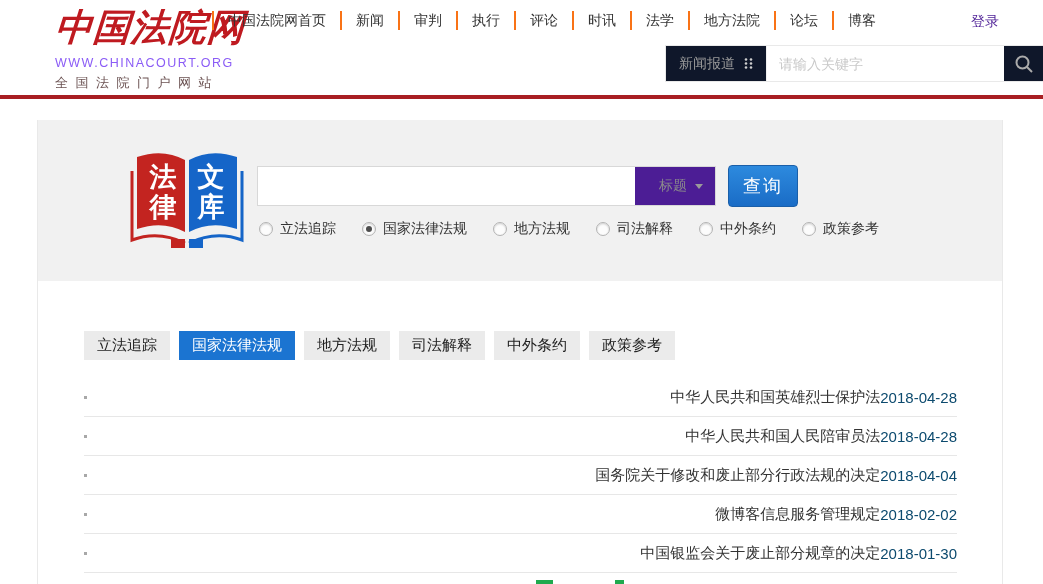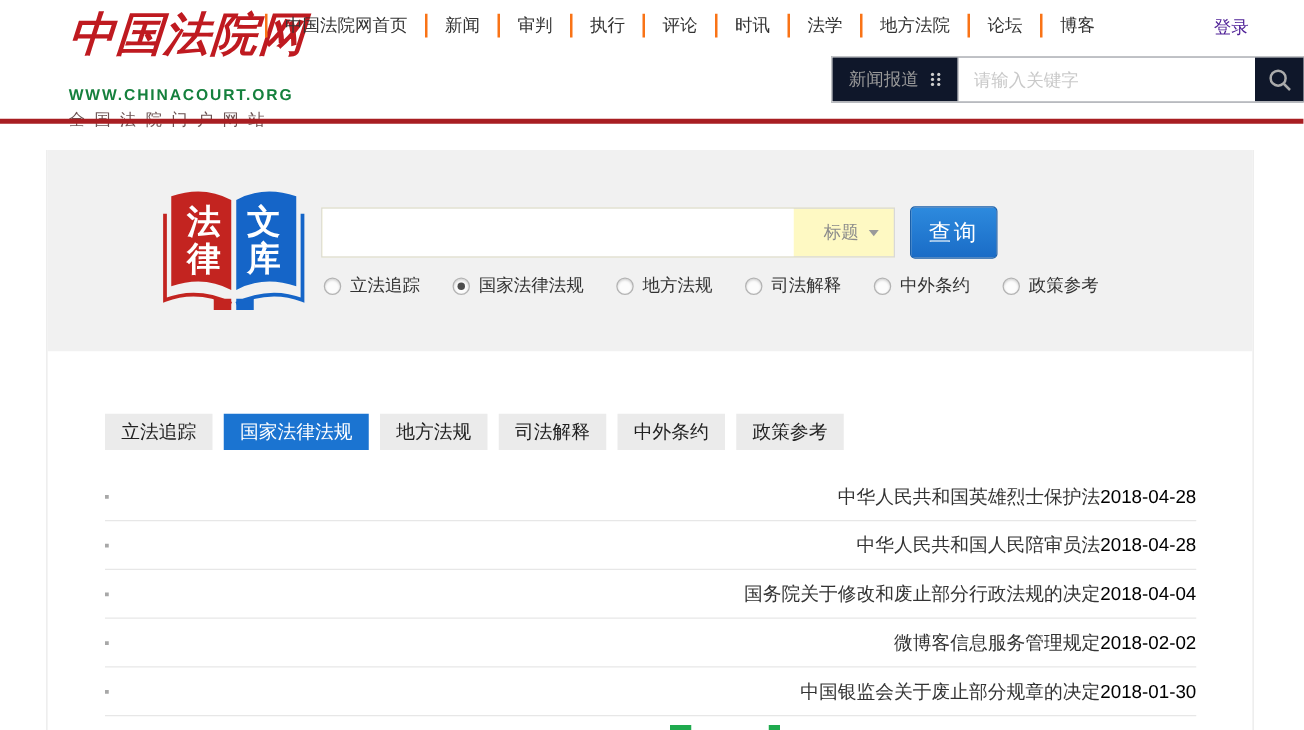--- a/index.html
+++ b/index.html
@@ -7,21 +7,21 @@
   .page {
     position:relative; width:1043px; height:584px; background:#fff;
     font-family:"Liberation Sans","DejaVu Sans",sans-serif; overflow:hidden;
   }
   
   .logo-block { position:absolute; left:55px; top:4px; width:160px; }
   .logo-title {
     font-size:37px; font-weight:bold; font-style:italic; color:#bf1a20;
     letter-spacing:1px; transform:skewX(-4deg); white-space:nowrap; line-height:48px;
   }
-  .logo-url { font-size:12.5px; font-weight:bold; color:#15803d; letter-spacing:1.5px; margin-top:17px; }
+  .logo-url { font-size:12.5px; font-weight:normal; color:#8b5cf6; letter-spacing:1.5px; margin-top:4px; }
   .logo-sub { font-size:13px; color:#6b5252; letter-spacing:7.5px; margin-top:4px; white-space:nowrap; }
   .top-nav { position:absolute; left:212px; top:11px; display:flex; }
   .top-nav-item {
     padding:0 14px; font-size:14px; color:#333; line-height:19px;
     border-left:2px solid #f97316; cursor:pointer; white-space:nowrap;
   }
   .login { position:absolute; right:44px; top:13px; font-size:14px; color:#4c1d95; cursor:pointer; }
   .hdr-search {
     position:absolute; left:665px; top:45px; width:380px; height:37px;
     border:1px solid #e9e9e9; background:#0f172a; display:flex; align-items:center;
@@ -44,21 +44,21 @@
   .book { position:absolute; left:88px; top:25px; width:122px; height:110px; }
   .book-text {
     position:absolute; width:32px; text-align:center; color:#fff; font-weight:bold;
     font-size:27px; line-height:30px; word-break:break-all; top:17px;
   }
   .book-text.left  { left:21px; }
   .book-text.right { left:69px; }
   
   .lib-input-wrap {
     position:absolute; left:219px; top:46px; width:459px; height:40px;
-    background:#fef9c3; border:1px solid #d8d8d8;
+    background:#4c1d95; border:1px solid #d8d8d8;
   }
   .lib-input { width:calc(100% - 80px); height:100%; border:none; outline:none; padding:0 12px; font-size:15px; font-family:inherit; color:#333; }
   .field-select { position:absolute; right:12px; top:0; height:100%; display:flex; align-items:center; gap:8px; cursor:pointer; }
   .field-select-label { font-size:14px; color:#8b8b8b; }
   .caret-down { width:0; height:0; border-left:4px solid transparent; border-right:4px solid transparent; border-top:5px solid #9a9a9a; }
   .query-btn {
     position:absolute; left:690px; top:45px; width:70px; height:42px;
     background:linear-gradient(#2d8ade,#1a6cc6); border:1px solid #1a5fa9; border-radius:4px;
     color:#fff; font-size:18px; font-family:inherit; cursor:pointer; letter-spacing:2px;
   }
@@ -73,21 +73,21 @@
   .radio-label { font-size:14px; color:#333; }
   
   .tabs { position:absolute; left:46px; top:211px; display:flex; gap:9px; }
   .tab { padding:5px 13px; background:#ebebeb; color:#222; font-size:15px; cursor:pointer; white-space:nowrap; }
   .tab.active { background:#1b74d1; color:#fff; }
   
   .doc-list { position:absolute; left:46px; top:258px; width:873px; }
   .doc-row { display:flex; align-items:center; height:39px; border-bottom:1px solid #e7e7e7;text-align:right; }
   .bullet { width:3px; height:3px; background:#a8a8a8; margin-right:13px; flex:none; }
   .doc-title { flex:1; font-size:15px; color:#333; cursor:pointer; white-space:nowrap; overflow:hidden; }
-  .doc-date { font-size:15px; color:#000000; white-space:nowrap; }
+  .doc-date { font-size:15px; color:#0c4a6e; white-space:nowrap; }
   
   .cutoff { position:absolute; top:580px; height:4px; background:#1faa4e; }
   .cutoff.c1 { left:536px; width:17px; }
   .cutoff.c2 { left:615px; width:9px; }
 </style>
 </head>
 <body>
 
 <div class="page">
 

